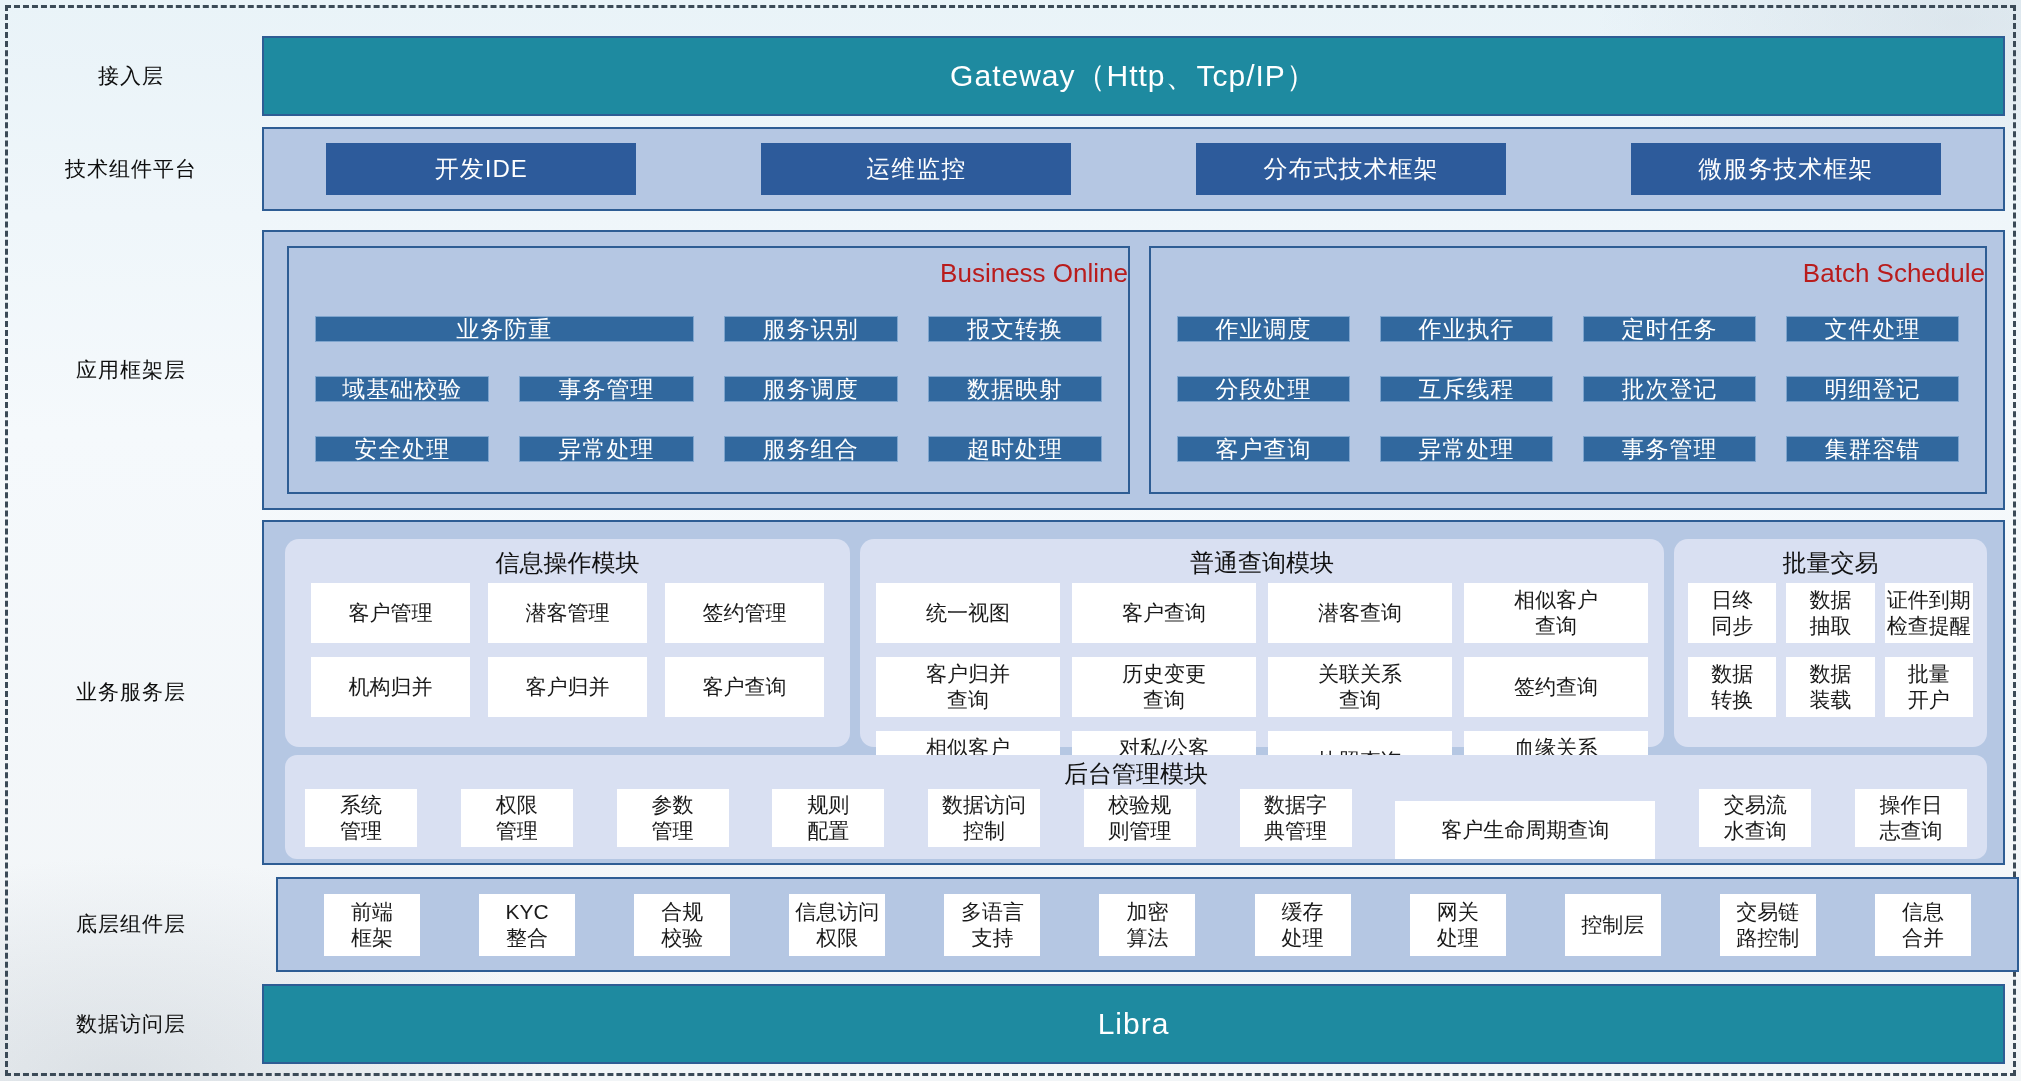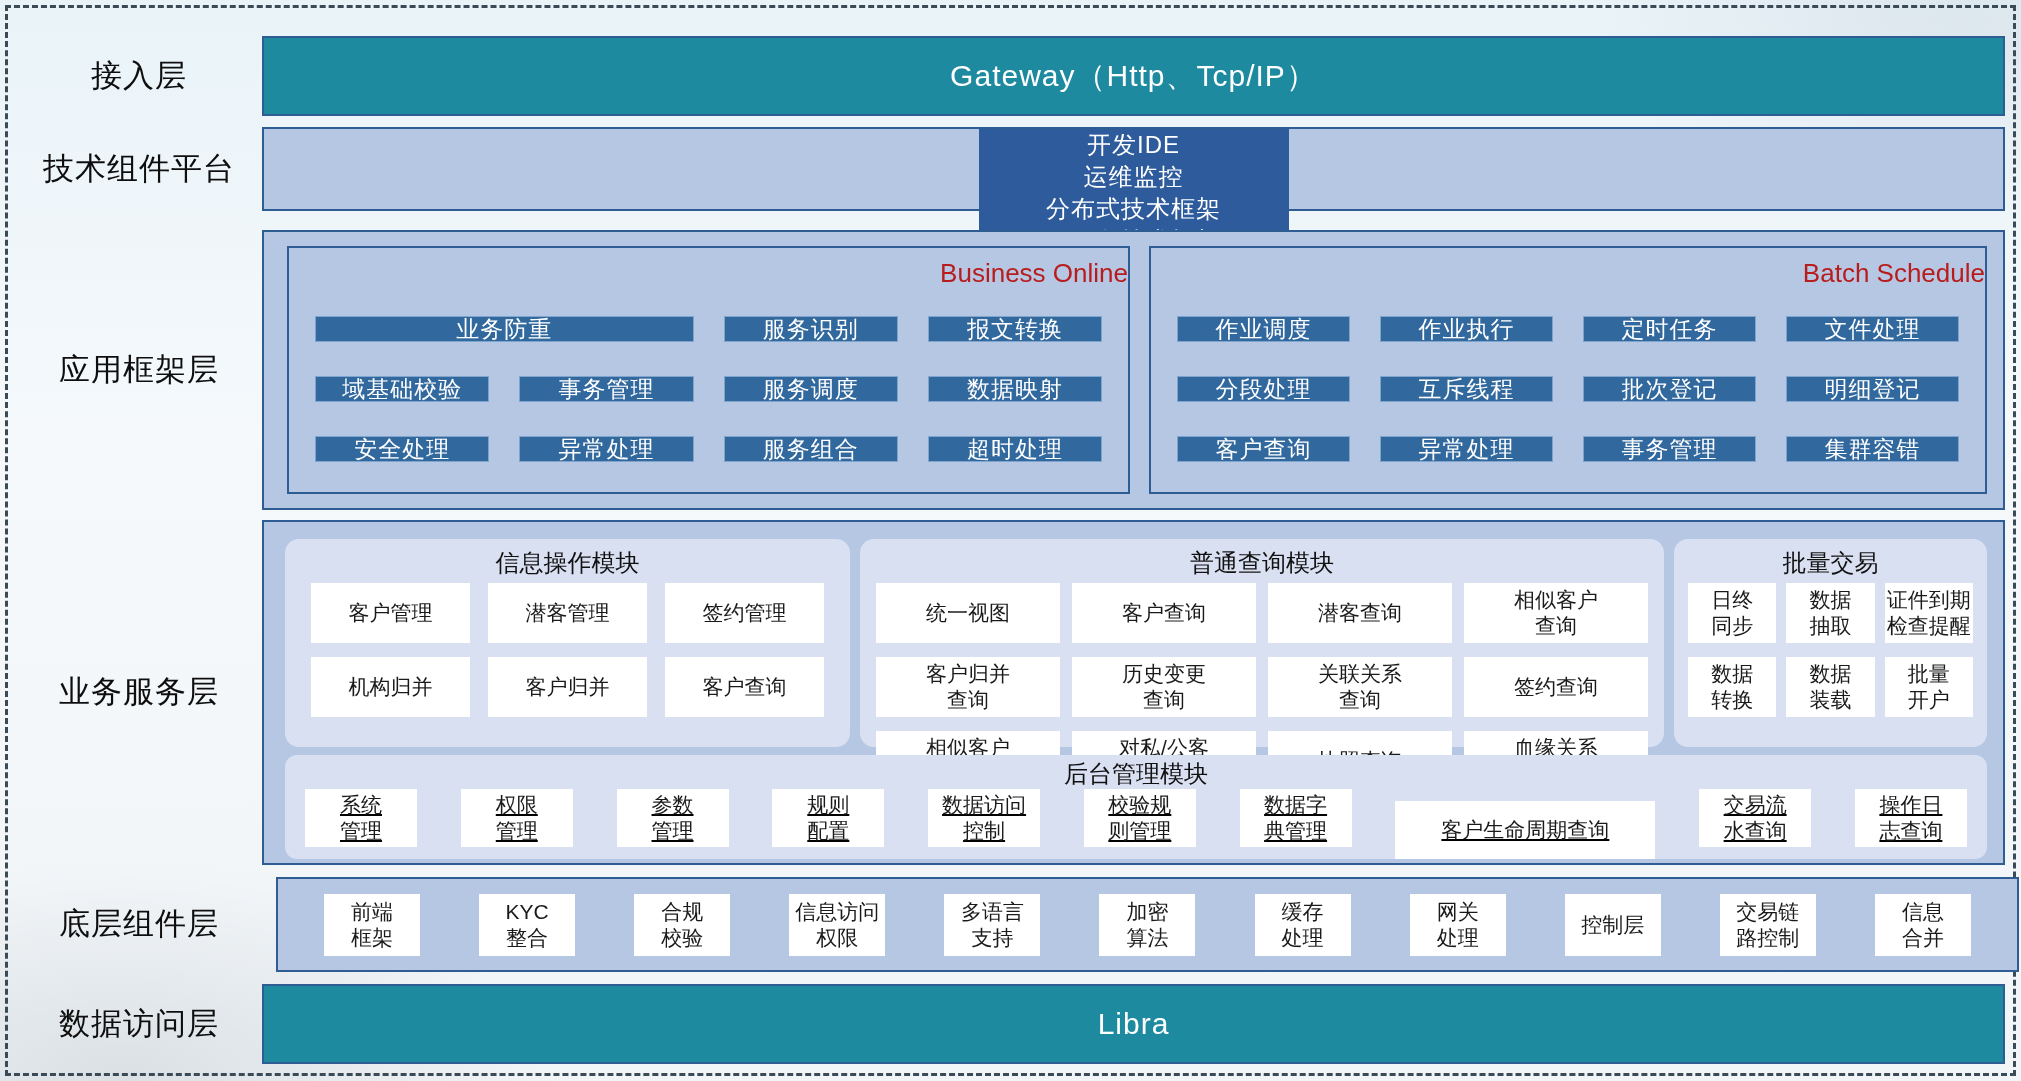--- a/index.html
+++ b/index.html
@@ -6,33 +6,33 @@
   body{
     width:2021px;height:1081px;position:relative;overflow:hidden;
     font-family:"Liberation Sans","DejaVu Sans",sans-serif;
     background:
       radial-gradient(620px 320px at 6% 100%, rgba(175,185,195,.35), transparent 70%),
       radial-gradient(520px 260px at 97% 2%, rgba(185,196,208,.28), transparent 70%),
       linear-gradient(180deg,#e9f3f8 0%,#f5f9fc 40%,#f2f5f7 100%);
   }
   .frame{position:absolute;inset:5px;border:3px dashed #3b4a57;pointer-events:none;}
   .gutter-label{
-    position:absolute;left:8px;width:262px;text-align:center;
-    transform:translateY(-50%);font-size:31px;color:#0e0e0e;letter-spacing:1px;white-space:nowrap;
+    position:absolute;left:0;width:262px;text-align:center;
+    transform:translateY(-50%);font-size:21px;color:#0e0e0e;letter-spacing:1px;white-space:nowrap;
   }
   .main{position:absolute;left:262px;width:1743px;top:0;height:1081px;}
   .row{position:absolute;left:0;width:100%;box-sizing:border-box;}
   .teal-bar{
     background:#1e8aa0;border:2px solid #2e5d94;
     display:flex;align-items:center;justify-content:center;
     color:#fff;font-size:30px;letter-spacing:1px;
   }
   .lt-container{background:#b5c7e3;border:2px solid #2e5d94;}
   
-  .tech-row{display:flex;align-items:center;justify-content:space-around;flex-direction:column;}
+  .tech-row{display:flex;align-items:center;justify-content:space-around;}
   .tech-btn{
     width:310px;height:52px;background:#2d5b9b;color:#fff;font-size:24px;
     display:flex;align-items:center;justify-content:center;letter-spacing:1px;
   }
   
   .fw-panel{position:absolute;top:14px;height:248px;background:#b5c7e3;border:2px solid #2e5d94;box-sizing:border-box;}
   .fw-panel .panel-title{height:46px;line-height:50px;text-align:right;font-size:26px;color:#b91c1c;}
   .fw-grid{display:grid;grid-template-columns:repeat(4,1fr);grid-auto-rows:46px;gap:14px 30px;padding:2px 26px 0;}
   .fbox{
     background:#31689e;border:1px solid #7fa5ce;color:#fff;font-size:23px;letter-spacing:1px;
@@ -42,21 +42,21 @@
   
   .svc-panel{position:absolute;background:#d9e0f2;border-radius:14px;box-sizing:border-box;display:flex;flex-direction:column;}
   .svc-panel .panel-title{height:40px;line-height:48px;text-align:center;font-size:24px;color:#111;}
   .svc-grid{flex:1;display:grid;grid-auto-rows:60px;gap:14px 14px;align-content:start;padding:4px 18px 0;}
   .cols3{grid-template-columns:repeat(3,1fr);}
   .cols6{grid-template-columns:repeat(4,1fr);}
   .wbox{
     background:#fff;color:#1a1a1a;font-size:21px;line-height:26px;text-align:center;
     display:flex;align-items:center;justify-content:center;white-space:pre-line;
   }
-  .bo-flex{flex:1;display:flex;align-items:flex-start;justify-content:space-between;padding:2px 20px 17px;text-decoration:underline;}
+  .bo-flex{flex:1;display:flex;align-items:flex-start;justify-content:space-between;padding:2px 20px 17px;}
   .bo-flex .wbox{width:112px;height:58px;}
   .bo-flex .wbox.wide{width:260px;margin-top:12px;}
   
   .bc-row{display:flex;align-items:center;justify-content:space-between;padding:0 46px;margin-left:14px;}
   .bc-row .wbox{width:96px;height:62px;}
 </style>
 </head>
 <body>
 
 <div class="frame"></div>

